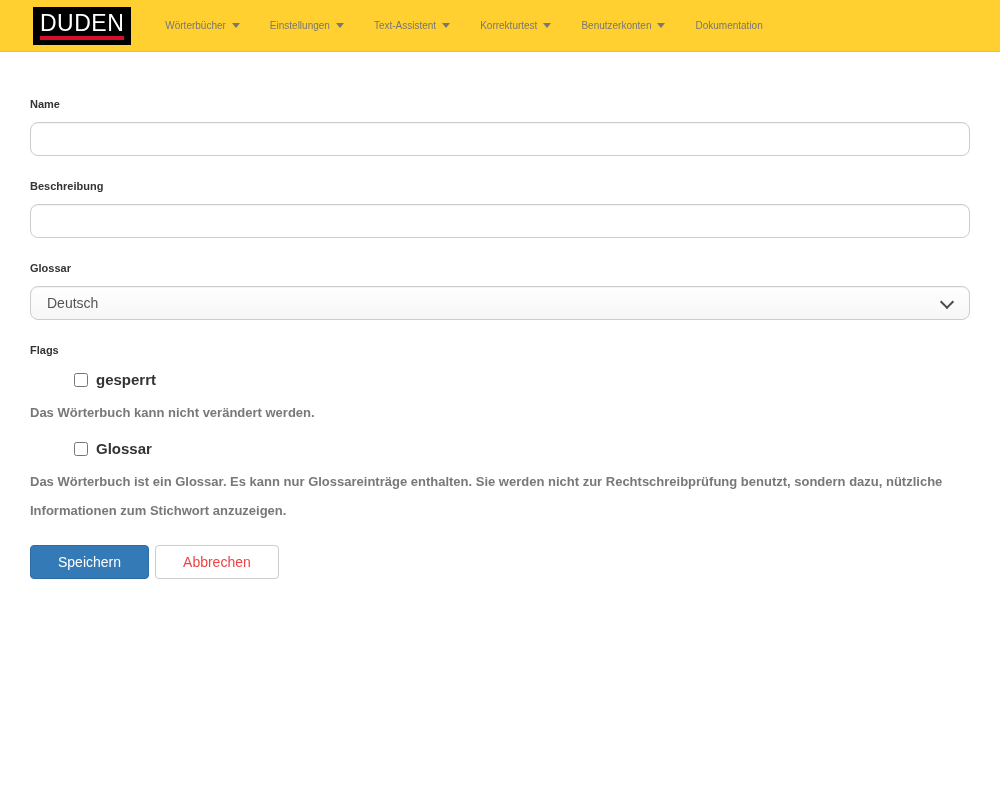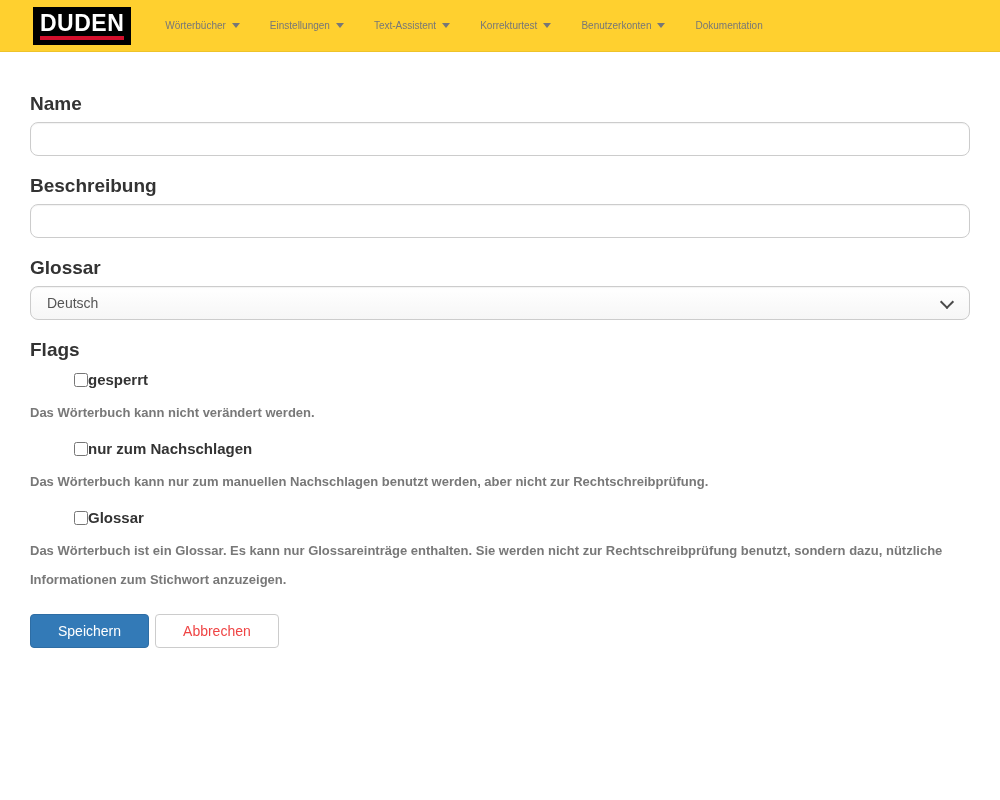--- a/index.html
+++ b/index.html
@@ -25,21 +25,21 @@
   .brand {
     background: #000000;
     padding: 4px 7px 5px 7px;
     display: inline-block;
     text-decoration: none;
     cursor: pointer;
   }
   .brand-text {
     display: inline-block;
     color: #ffffff;
-    font-weight: bold;
+    font-weight: normal;
     font-size: 23px;
     line-height: 24px;
     letter-spacing: 0.5px;
     padding-bottom: 1px;
     border-bottom: 4px solid #d40f2c;
   }
   .nav {
     list-style: none;
     margin: 0 0 0 19px;
     padding: 0;
@@ -68,21 +68,21 @@
   }
 
   
   .main {
     padding: 42px 30px 40px 30px;
   }
   .form-group { margin-bottom: 20px; }
   .control-label {
     display: block;
     font-weight: bold;
-    font-size: 19px;
+    font-size: 11px;
     line-height: 20px;
     color: #333333;
     margin: 0 0 8px 0;
   }
   .form-control {
     display: block;
     width: 100%;
     height: 34px;
     padding: 6px 12px;
     font-size: 14px;
@@ -115,20 +115,21 @@
     border-bottom: 2px solid #4a4a4a;
     transform: rotate(45deg);
     pointer-events: none;
   }
 
   
   .flag-item { margin-top: 10px; }
   .flag-row {
     display: flex;
     align-items: flex-start;
+    gap: 8px;
     font-weight: bold;
     font-size: 15px;
     line-height: 20px;
     color: #333333;
     cursor: pointer;
     padding-left: 44px;
   }
   .flag-row input[type="checkbox"] {
     width: 14px;
     height: 14px;
@@ -242,27 +243,20 @@
     <label class="control-label" style="margin-bottom:0;">Flags</label>
 
     <div class="flag-item">
       <label class="flag-row">
         <input type="checkbox" style="">
         <span>gesperrt</span>
       </label>
       <p class="flag-help">Das Wörterbuch kann nicht verändert werden.</p>
     </div>
 
-    <div class="flag-item">
-      <label class="flag-row">
-        <input type="checkbox" style="">
-        <span>nur zum Nachschlagen</span>
-      </label>
-      <p class="flag-help">Das Wörterbuch kann nur zum manuellen Nachschlagen benutzt werden, aber nicht zur Rechtschreibprüfung.</p>
-    </div>
 
     <div class="flag-item">
       <label class="flag-row">
         <input type="checkbox" style="">
         <span>Glossar</span>
       </label>
       <p class="flag-help">Das Wörterbuch ist ein Glossar. Es kann nur Glossareinträge enthalten. Sie werden nicht zur Rechtschreibprüfung benutzt, sondern dazu, nützliche Informationen zum Stichwort anzuzeigen.</p>
     </div>
   </div>
 

